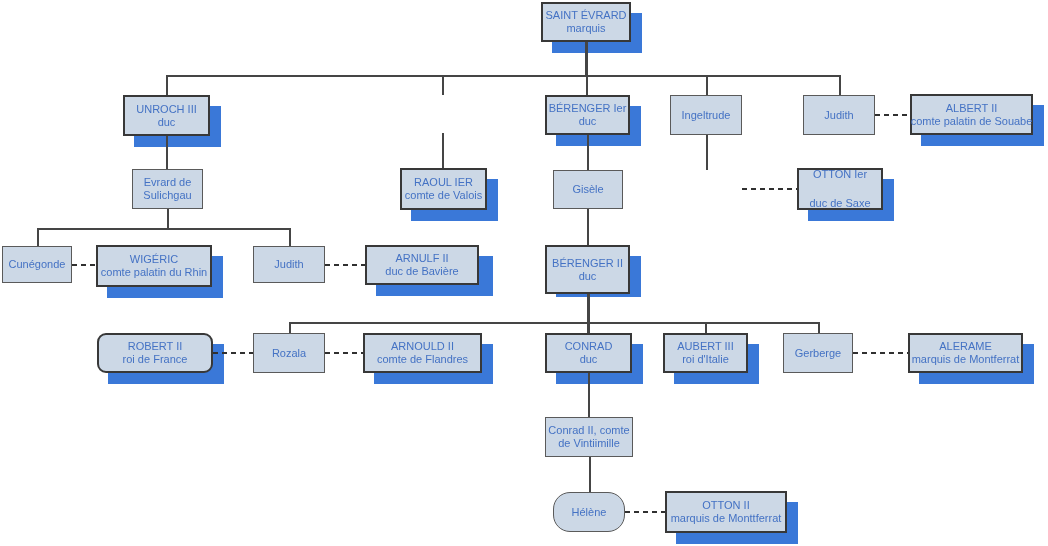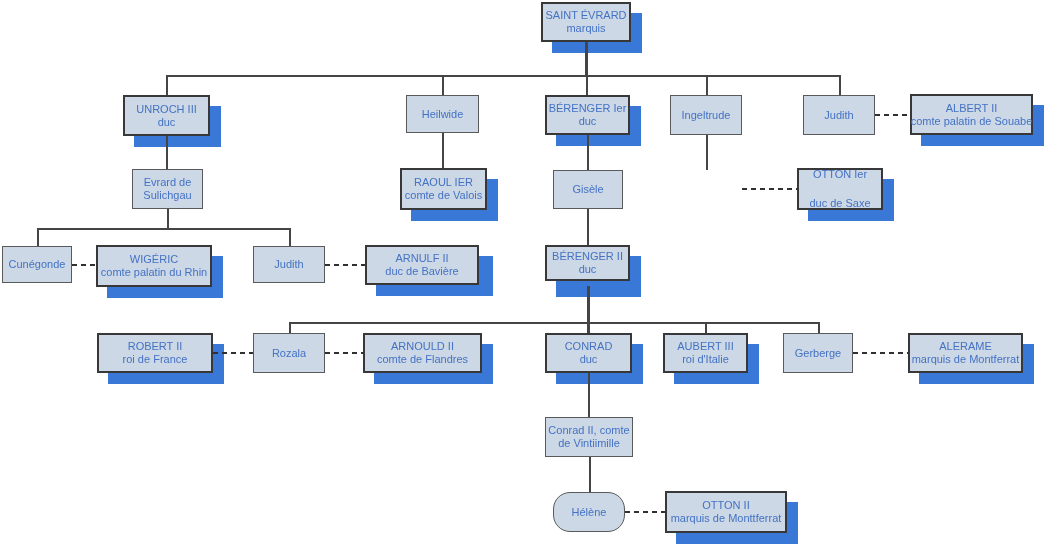--- a/index.html
+++ b/index.html
@@ -111,23 +111,20 @@
     <div class="edge edge-dashed" style="left: 853px; top: 352px; width: 55px;"></div>
     <div class="edge edge-dashed" style="left: 625px; top: 511px; width: 40px;"></div>
     <div class="node emphasized" style="left: 541px; top: 2px; width: 90px; height: 40px;">
       <span class="node-line">SAINT ÉVRARD</span>
       <span class="node-line">marquis</span>
     </div>
     <div class="node emphasized" style="left: 123px; top: 95px; width: 87px; height: 41px;">
       <span class="node-line">UNROCH III</span>
       <span class="node-line">duc</span>
     </div>
-    <div class="node" style="left: 406px; top: 95px; width: 73px; height: 38px;">
-      <span class="node-line">Heilwide</span>
-    </div>
     <div class="node emphasized" style="left: 545px; top: 95px; width: 85px; height: 40px;">
       <span class="node-line">BÉRENGER Ier</span>
       <span class="node-line">duc</span>
     </div>
     <div class="node" style="left: 670px; top: 95px; width: 72px; height: 40px;">
       <span class="node-line">Ingeltrude</span>
     </div>
     <div class="node" style="left: 803px; top: 95px; width: 72px; height: 40px;">
       <span class="node-line">Judith</span>
     </div>
@@ -157,25 +154,25 @@
       <span class="node-line">WIGÉRIC</span>
       <span class="node-line">comte palatin du Rhin</span>
     </div>
     <div class="node" style="left: 253px; top: 246px; width: 72px; height: 37px;">
       <span class="node-line">Judith</span>
     </div>
     <div class="node emphasized" style="left: 365px; top: 245px; width: 114px; height: 40px;">
       <span class="node-line">ARNULF II</span>
       <span class="node-line">duc de Bavière</span>
     </div>
-    <div class="node emphasized" style="left: 545px; top: 245px; width: 85px; height: 36px;">
+    <div class="node emphasized" style="left: 545px; top: 245px; width: 85px; height: 49px;">
       <span class="node-line">BÉRENGER II</span>
       <span class="node-line">duc</span>
     </div>
-    <div class="node emphasized" style="left: 97px; top: 333px; width: 116px; height: 40px;">
+    <div class="node emphasized" style="left: 97px; top: 333px; width: 116px; height: 40px; border-radius: 9px;">
       <span class="node-line">ROBERT II</span>
       <span class="node-line">roi de France</span>
     </div>
     <div class="node" style="left: 253px; top: 333px; width: 72px; height: 40px;">
       <span class="node-line">Rozala</span>
     </div>
     <div class="node emphasized" style="left: 363px; top: 333px; width: 119px; height: 40px;">
       <span class="node-line">ARNOULD II</span>
       <span class="node-line">comte de Flandres</span>
     </div>

